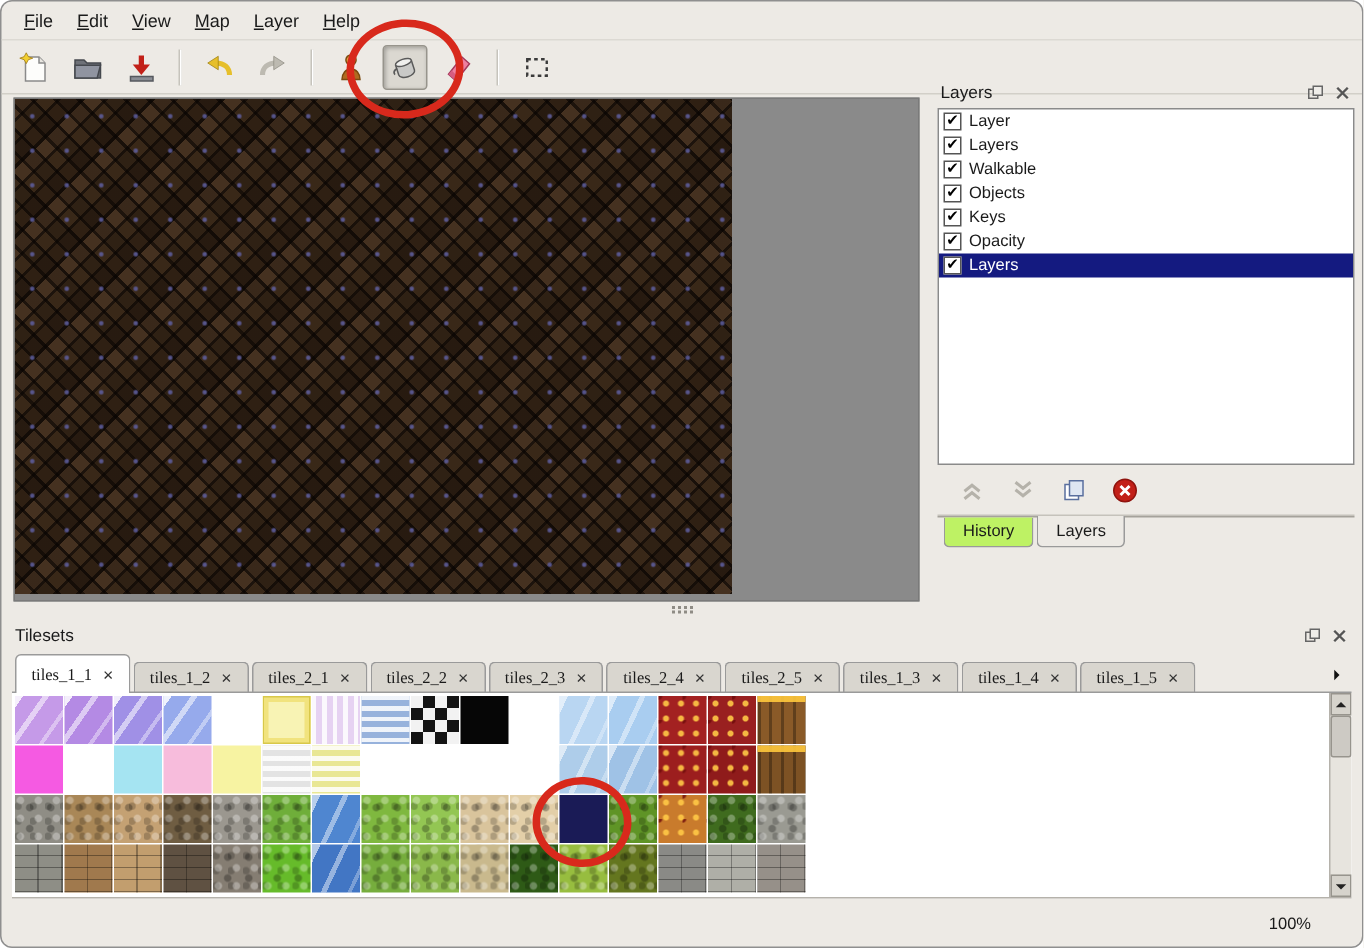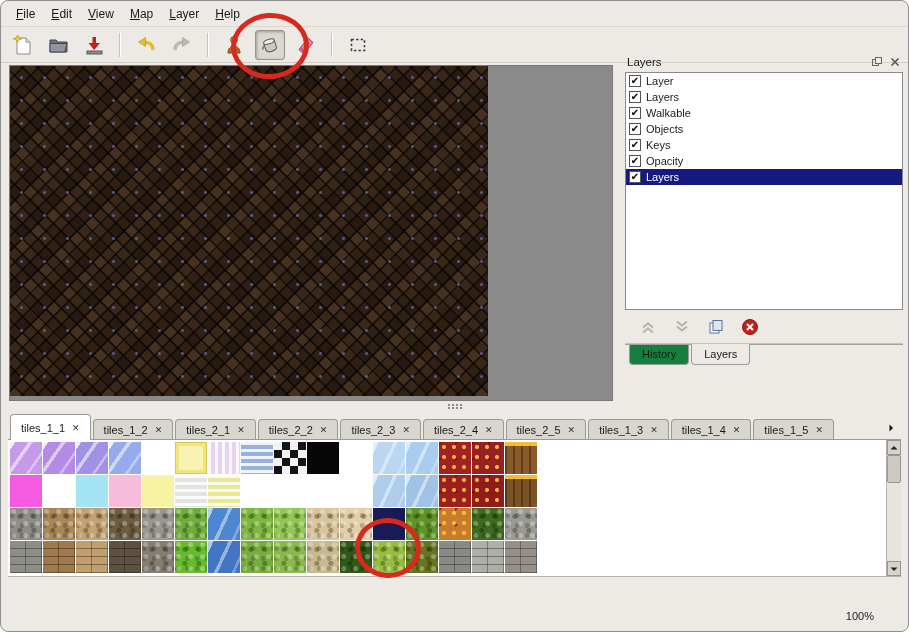--- a/index.html
+++ b/index.html
@@ -83,32 +83,32 @@
   .layer-row { display:flex; align-items:center; gap:5px; height:16px; padding-left:3px; }
   .layer-row.selected { background:#141a80; color:#ffffff; }
   .cb { width:12px; height:12px; background:#ffffff; border:1px solid #555555; color:#000000;
         display:flex; align-items:center; justify-content:center; font-size:10px; line-height:1; flex:none; }
 
   .layer-actions { height:34px; display:flex; align-items:center; gap:16px; padding-left:14px;
                    border-bottom:1px solid #c5c2bb; }
   .la-btn svg { width:18px; height:18px; display:block; }
 
   .panel-tabs { height:26px; display:flex; align-items:flex-start; padding-left:4px; border-top:1px solid #a5a29b; }
-  .panel-tab { font-size:11px; padding:3px 12px 4px; background:#15803d; border:1px solid #9a9a9a; border-top:none;
+  .panel-tab { font-size:11px; padding:3px 12px 4px; background:#bef264; border:1px solid #9a9a9a; border-top:none;
                border-radius:0 0 4px 4px; margin-right:2px; }
   .panel-tab.active { background:#edeae5; margin-top:-1px; padding-top:4px; position:relative; z-index:2; }
 
   
   .tilesets-dock { position:absolute; left:7px; top:412px; width:893px; }
   .dock-header { height:22px; display:flex; align-items:center; gap:5px; padding:0 2px; }
   .dock-title { flex:1; font-size:11.5px; }
 
   .ts-tabbar-wrap { position:relative; height:27px; }
   .ts-tabbar { position:absolute; left:0; right:20px; top:0; bottom:0; display:flex; align-items:flex-end;
-               overflow:hidden; padding-left:2px; }
+               overflow:hidden; padding-left:2px;font-family:Liberation Serif, serif; }
   .ts-tabbar-wrap::after { content:""; position:absolute; left:0; right:0; bottom:0; height:1px; background:#9a9a9a; }
   .ts-tab { display:flex; align-items:center; gap:7px; font-size:11px; height:21px; padding:0 10px;
             background:#d9d6cf; border:1px solid #9a9a9a; border-bottom:none; border-radius:4px 4px 0 0;
             margin-right:2px; flex:none; white-space:nowrap; }
   .ts-tab.active { background:#ffffff; height:26px; position:relative; z-index:3; }
   .ts-close { font-size:9px; color:#333333; }
   .ts-scroll-right { position:absolute; right:2px; bottom:4px; width:17px; height:17px; z-index:4;
                      display:flex; align-items:center; justify-content:center; background:#edeae5; }
   .ts-scroll-right svg, .sb-btn svg { width:10px; height:10px; display:block; }
 
@@ -328,20 +328,34 @@
           </svg>
         </span>
     </div>
     <div class="panel-tabs">
         <div class="panel-tab">History</div>
         <div class="panel-tab active">Layers</div>
       </div>
   </div>
 
   <div class="tilesets-dock">
+    <div class="dock-header">
+      <span class="dock-title">Tilesets</span>
+      <span class="ph-btn">
+          <svg viewBox="0 0 12 12">
+            <rect x="1.5" y="3.5" width="6" height="6" fill="none" stroke="#666"></rect>
+            <rect x="4.5" y="1.5" width="6" height="6" fill="#efede9" stroke="#666"></rect>
+          </svg>
+        </span>
+      <span class="ph-btn">
+          <svg viewBox="0 0 12 12">
+            <path d="M2.5 2.5l7 7M9.5 2.5l-7 7" stroke="#555" stroke-width="1.6"></path>
+          </svg>
+        </span>
+    </div>
     <div class="ts-tabbar-wrap">
       <div class="ts-tabbar">
           <div class="ts-tab active">
             <span class="ts-label">tiles_1_1</span>
             <span class="ts-close">✕</span>
           </div>
           <div class="ts-tab">
             <span class="ts-label">tiles_1_2</span>
             <span class="ts-close">✕</span>
           </div>

